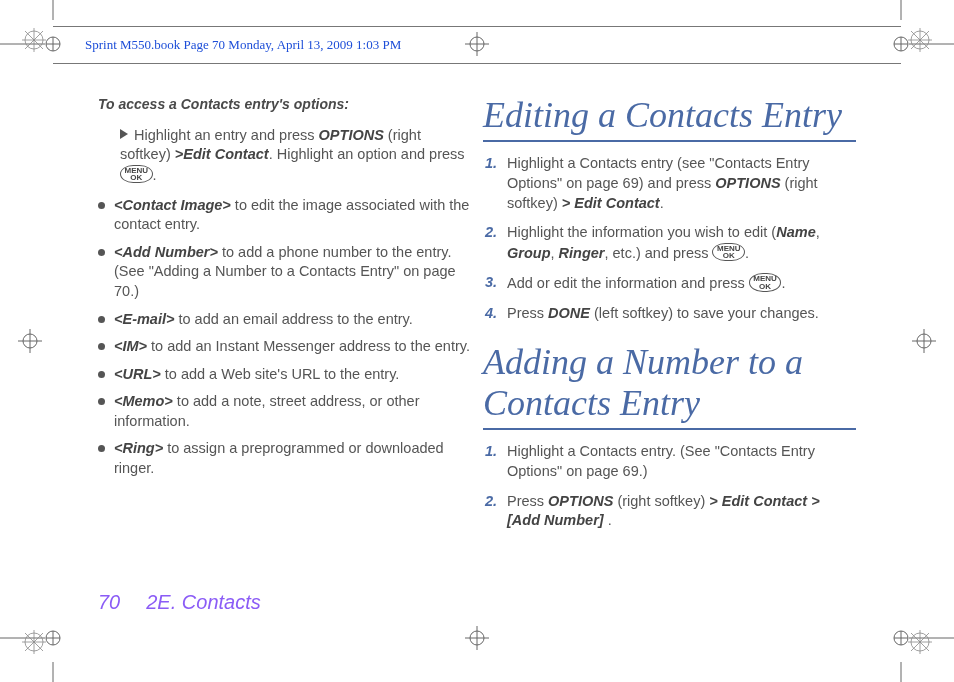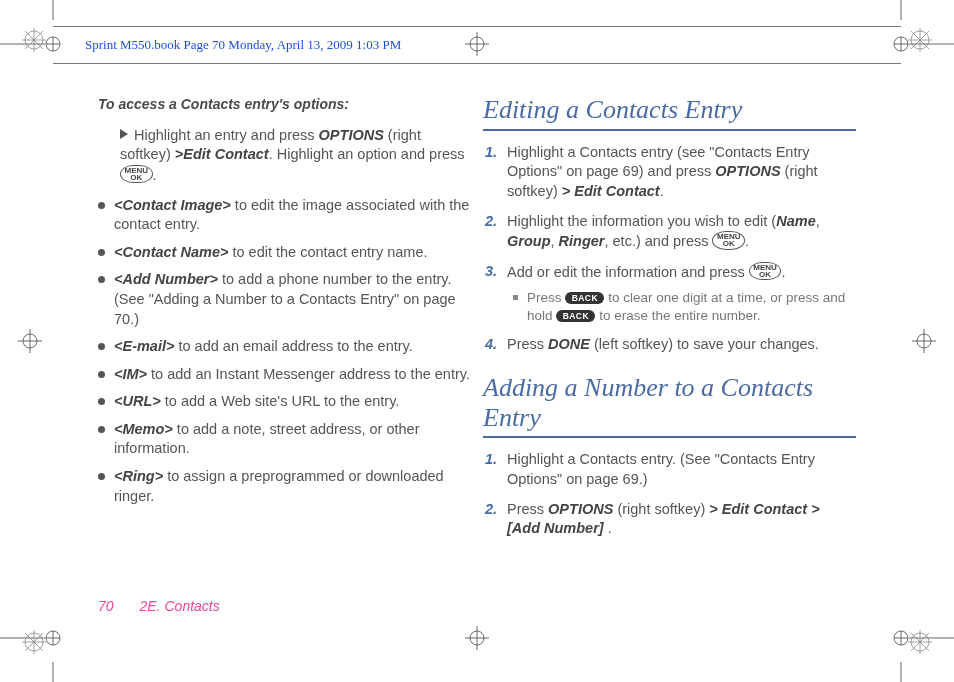--- a/index.html
+++ b/index.html
@@ -87,21 +87,21 @@
     content:counter(step)".";
     position:absolute;
     left:0;top:0;
     color:#4a6aa5;
     font-weight:bold;
     font-style:italic;
   }
   .h2{
     font-family:"Times New Roman",Times,serif;
     font-style:italic;
-    font-size:26px;
+    font-size:36px;
     color:#4a6aa5;
     border-bottom:2px solid #4a6aa5;
     padding-bottom:4px;
     margin-bottom:12px;
     margin-top:0;
     line-height:1.15;
   }
   .h2.second{margin-top:18px;}
   .sub-indent{
     padding-left:0px;
@@ -146,22 +146,22 @@
     vertical-align:0px;
     font-style:normal;
     background:#fff;
   }
   .key-menu .ln{display:block;}
   .footer{
     position:absolute;
     left:98px;
     bottom:66px;
     font-style:italic;
-    font-size:14px;
-    color:#ec4899;
+    font-size:20px;
+    color:#8b5cf6;
   }
   .footer .pn{font-weight:normal;margin-right:26px;}
   .footer .ft{font-weight:normal;}
   .indent-block{padding-left:22px; margin-bottom:10px;}
 </style>
 </head>
 <body>
 
 <svg class="crop-mark" style="left:0;top:0" width="954" height="682">
   <g class="crop-svg">
@@ -251,21 +251,20 @@
 
   <div class="col">
     <div class="intro-title">To access a Contacts entry's options:</div>
 
     <div class="indent-block sub-indent">
       <span class="triangle-bullet"></span><span>Highlight an entry and press </span><span class="bi">OPTIONS</span><span> (right softkey) </span><span class="bi">&gt;</span><span class="bi">Edit Contact</span><span>. Highlight an option and press </span><span class="key-menu"><span class="ln">MENU</span><span class="ln">OK</span></span><span>.</span>
     </div>
 
     <ul class="bullets">
       <li><span class="bi">&lt;Contact Image&gt;</span><span> to edit the image associated with the contact entry.</span></li>
-      <li><span class="bi">&lt;Contact Name&gt;</span><span> to edit the contact entry name.</span></li>
       <li><span class="bi">&lt;Add Number&gt;</span><span> to add a phone number to the entry. (See "Adding a Number to a Contacts Entry" on page 70.)</span></li>
       <li><span class="bi">&lt;E-mail&gt;</span><span> to add an email address to the entry.</span></li>
       <li><span class="bi">&lt;IM&gt;</span><span> to add an Instant Messenger address to the entry.</span></li>
       <li><span class="bi">&lt;URL&gt;</span><span> to add a Web site's URL to the entry.</span></li>
       <li><span class="bi">&lt;Memo&gt;</span><span> to add a note, street address, or other information.</span></li>
       <li><span class="bi">&lt;Ring&gt;</span><span> to assign a preprogrammed or downloaded ringer.</span></li>
     </ul>
   </div>
 
   <div class="col">
@@ -273,23 +272,20 @@
 
     <ol class="steps">
       <li>
         <span>Highlight a Contacts entry (see "Contacts Entry Options" on page 69) and press </span><span class="bi">OPTIONS</span><span> (right softkey) </span><span class="bi">&gt;</span><span class="bi"> Edit Contact</span><span>.</span>
       </li>
       <li>
         <span>Highlight the information you wish to edit (</span><span class="bi">Name</span><span>, </span><span class="bi">Group</span><span>, </span><span class="bi">Ringer</span><span>, etc.) and press </span><span class="key-menu"><span class="ln">MENU</span><span class="ln">OK</span></span><span>.</span>
       </li>
       <li>
         <span>Add or edit the information and press </span><span class="key-menu"><span class="ln">MENU</span><span class="ln">OK</span></span><span>.</span>
-        <div class="sub-item" style="margin-top:6px">
-          <span>Press </span><span class="key">BACK</span><span> to clear one digit at a time, or press and hold </span><span class="key">BACK</span><span> to erase the entire number.</span>
-        </div>
       </li>
       <li>
         <span>Press </span><span class="bi">DONE</span><span>  (left softkey) to save your changes.</span>
       </li>
     </ol>
 
     <div class="h2 second">Adding a Number to a Contacts Entry</div>
 
     <ol class="steps">
       <li><span>Highlight a Contacts entry. (See "Contacts Entry Options" on page 69.)</span></li>

